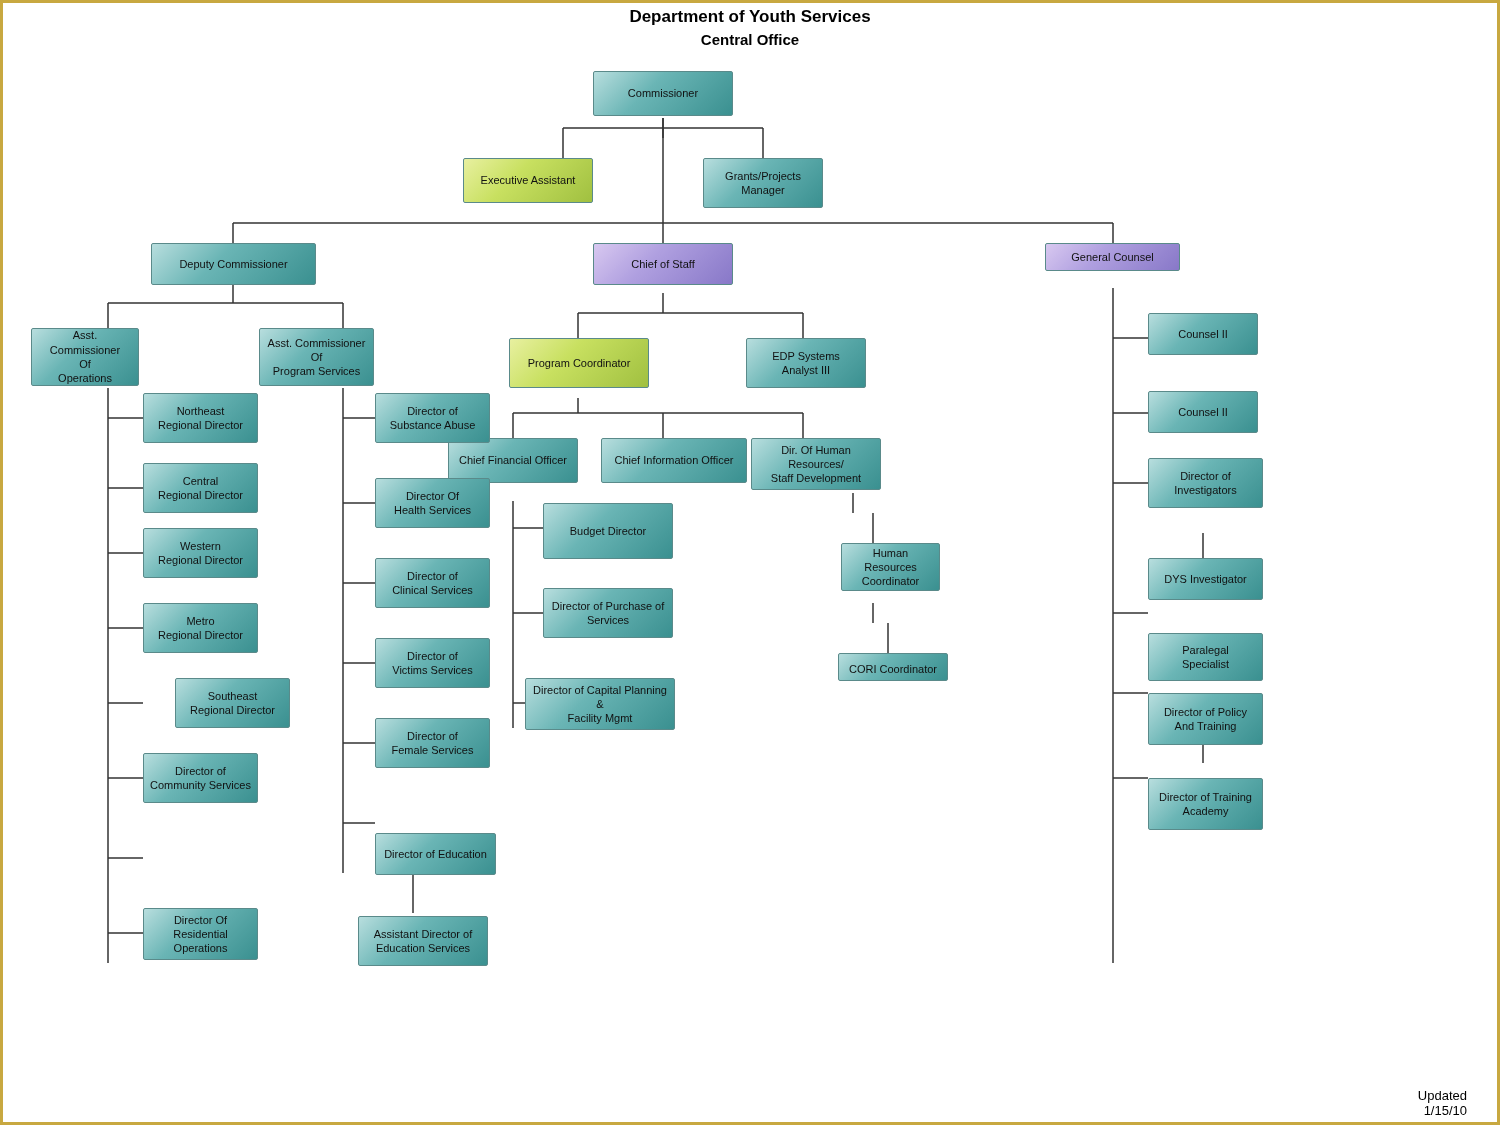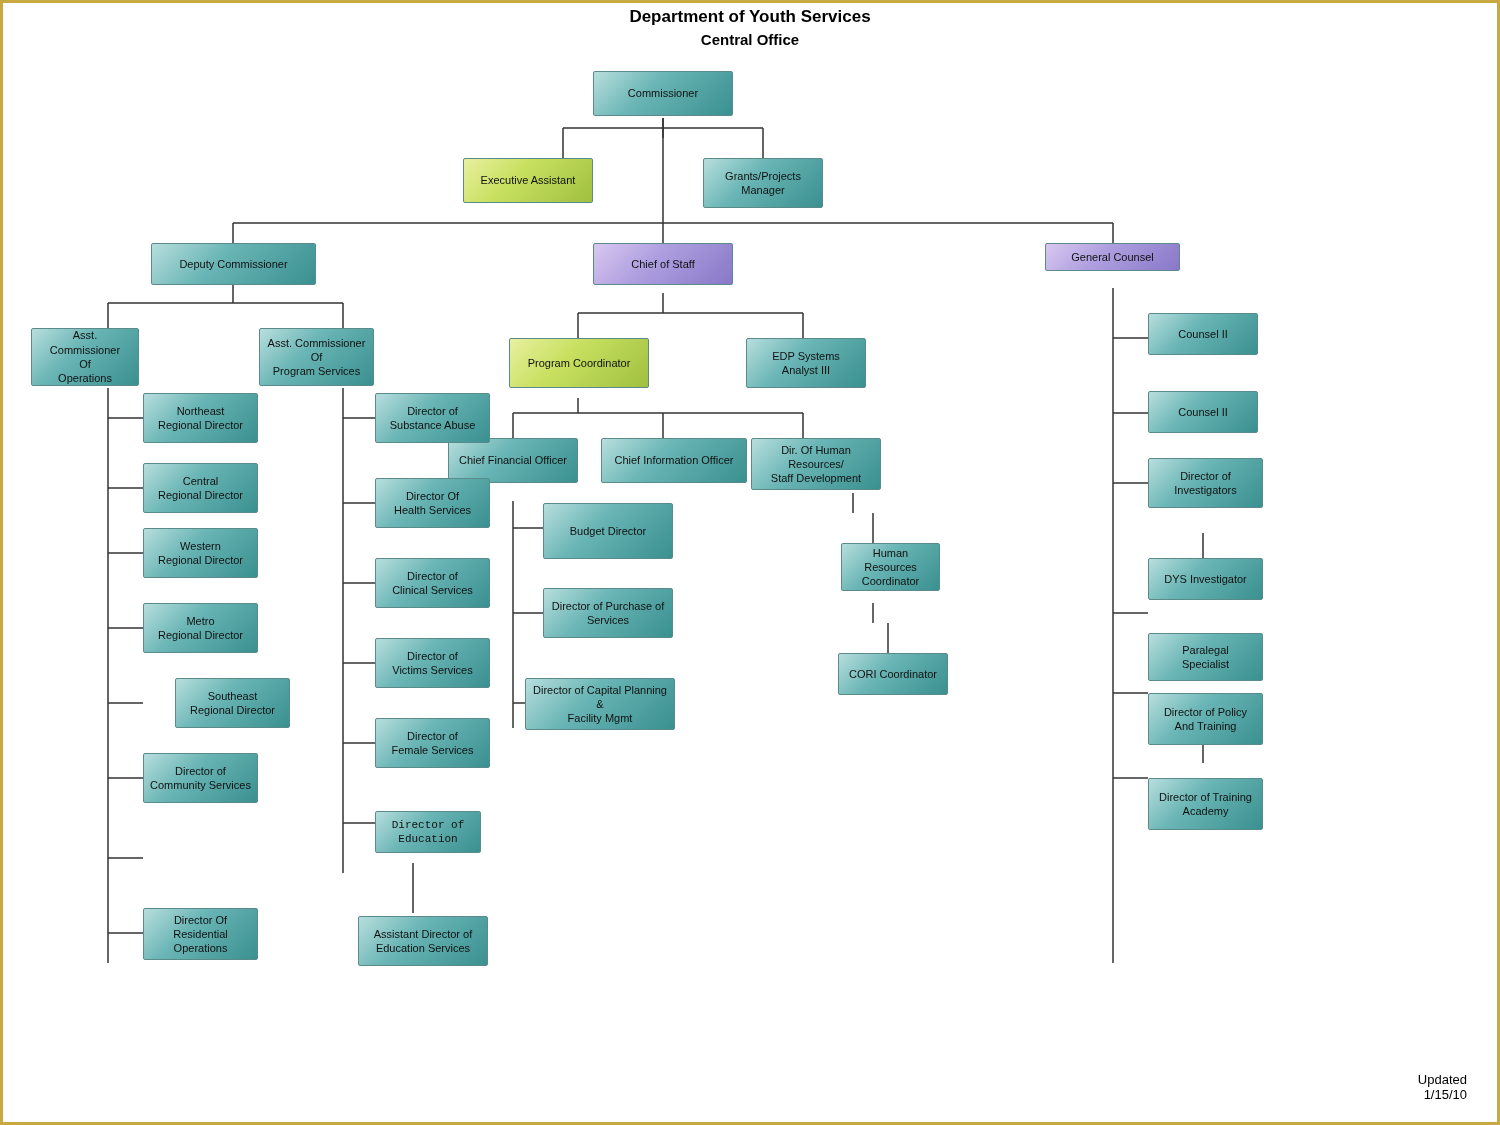--- a/index.html
+++ b/index.html
@@ -53,21 +53,21 @@
     .connector-layer {
       position: absolute;
       top: 0; left: 0;
       width: 1500px;
       height: 1125px;
       pointer-events: none;
     }
     .updated-text {
       position: absolute;
       right: 30px;
-      bottom: 20px;
+      bottom: 4px;
       font-size: 13px;
       text-align: right;
     }
   </style>
 </head>
 <body>
 
 <div class="page">
 
   <div class="page-title">Department of Youth Services</div>
@@ -249,21 +249,21 @@
   </div>
 
   <div class="node" style="left:372px;top:635px;width:115px;height:50px;">
     <span>Director of<br>Victims Services</span>
   </div>
 
   <div class="node" style="left:372px;top:715px;width:115px;height:50px;">
     <span>Director of<br>Female Services</span>
   </div>
 
-  <div class="node" style="left:372px;top:808px;width:106px;height:42px;font-family:Liberation Mono, monospace;">
+  <div class="node" style="left:372px;top:830px;width:121px;height:42px;">
     <span>Director of Education</span>
   </div>
 
   <div class="node" style="left:355px;top:905px;width:130px;height:50px;margin-top:8px;">
     <span>Assistant Director of<br>Education Services</span>
   </div>
 
   <div class="node" style="left:540px;top:500px;width:130px;height:56px;">
     <span>Budget Director</span>
   </div>
@@ -273,21 +273,21 @@
   </div>
 
   <div class="node" style="left:522px;top:675px;width:150px;height:52px;">
     <span>Director of Capital Planning &amp;<br>Facility Mgmt</span>
   </div>
 
   <div class="node" style="left:820px;top:540px;width:99px;height:48px;margin-left:18px;">
     <span>Human Resources<br>Coordinator</span>
   </div>
 
-  <div class="node" style="left:835px;top:650px;width:110px;height:42px;">
+  <div class="node" style="left:835px;top:650px;width:110px;height:28px;align-items:flex-end;">
     <span>CORI Coordinator</span>
   </div>
 
   <div class="node" style="left:1145px;top:310px;width:110px;height:42px;">
     <span>Counsel II</span>
   </div>
 
   <div class="node" style="left:1145px;top:388px;width:110px;height:42px;">
     <span>Counsel II</span>
   </div>

